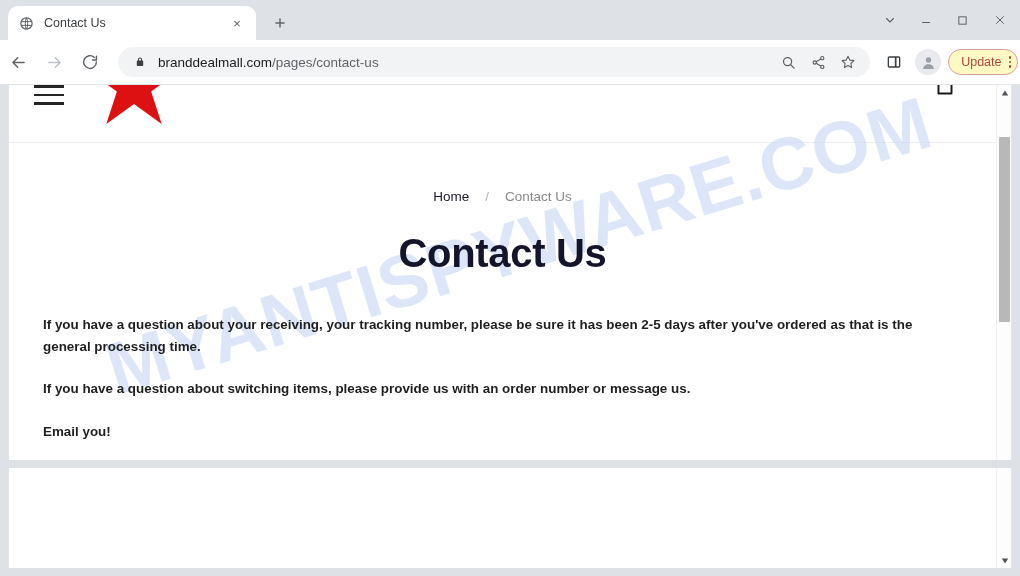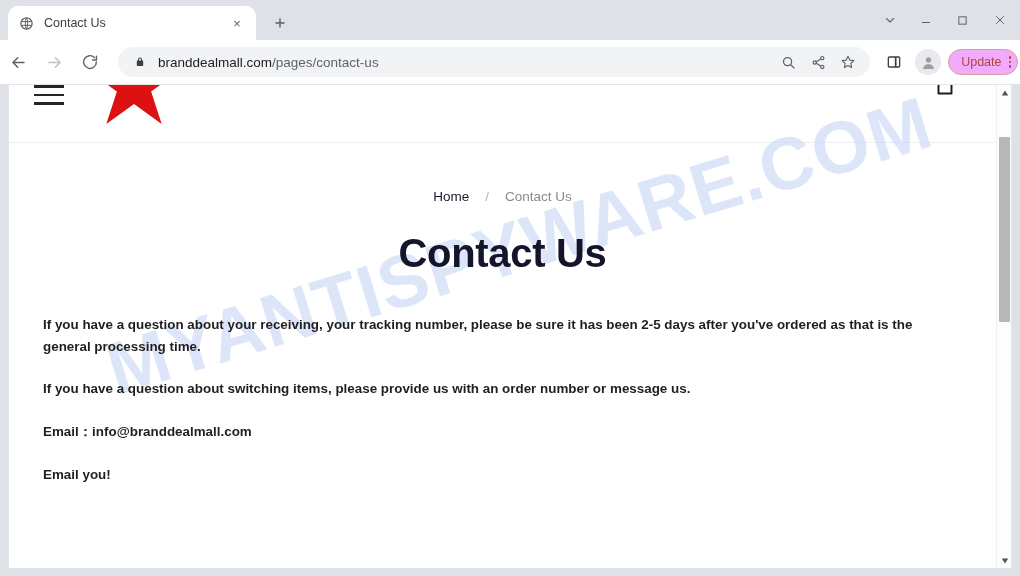--- a/index.html
+++ b/index.html
@@ -4,21 +4,21 @@
 <style>
   * { margin:0; padding:0; box-sizing:border-box; }
   html, body {
     width:1020px; height:576px;
     overflow:hidden;
     font-family:"Liberation Sans", sans-serif;
     background:#dee1e6;
   }
 
   
-  .browser { width:1020px; height:576px; position:relative; background:#dee1e6; }
+  .browser { width:1020px; height:468px; position:relative; background:#dee1e6; }
 
   .tabstrip {
     height:40px; background:#dee1e6;
     display:flex; align-items:flex-end; position:relative;
   }
   .tab {
     margin-left:8px; width:248px; height:34px;
     background:#ffffff; border-radius:10px 10px 0 0;
     display:flex; align-items:center; padding:0 10px;
     position:relative;
@@ -87,21 +87,21 @@
     color:#3c4043; border-radius:50%;
   }
   .avatar {
     width:26px; height:26px; margin-left:6px; border-radius:50%;
     background:#e8eaed; display:flex; align-items:center; justify-content:center;
     color:#9aa0a6;
   }
   .update-pill {
     height:26px; margin-left:7px; margin-right:2px;
     border:1px solid #d8a09a; border-radius:13px;
-    background:#f0abfc; color:#b3443c;
+    background:#fef9c3; color:#b3443c;
     display:flex; align-items:center; padding:0 6px 0 12px;
     font-size:12.5px;
   }
   .update-dots { margin-left:7px; display:flex; flex-direction:column;
                  align-items:center; justify-content:center; gap:2px; }
   .update-dots i { width:2.5px; height:2.5px; border-radius:50%;
                    background:#b3443c; display:block; }
 
   
   .viewport {
@@ -326,21 +326,20 @@
           <span class="crumb-home">Home</span>
           <span class="crumb-sep">/</span>
           <span class="crumb-current">Contact Us</span>
         </div>
 
         <h1 class="page-title">Contact Us</h1>
 
         <div class="body-copy">
           <p>If you have a question about your receiving, your tracking number, please be sure it has been 2-5 days after you've ordered as that is the general processing time.</p>
           <p>If you have a question about switching items, please provide us with an order number or message us.</p>
-          <p>Email：info@branddealmall.com</p>
           <p>Email you!</p>
         </div>
       </div>
     </div>
 
     <div class="scrollbar">
       <div class="sb-arrow up">
         <svg width="8" height="8" viewBox="0 0 10 10" fill="currentColor">
             <path d="M5 2l4 6H1z"></path>
           </svg>

